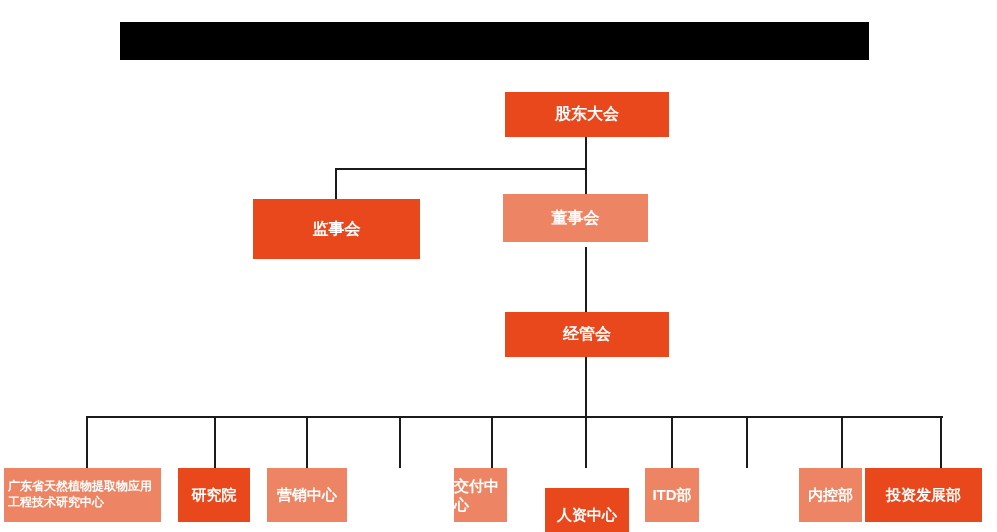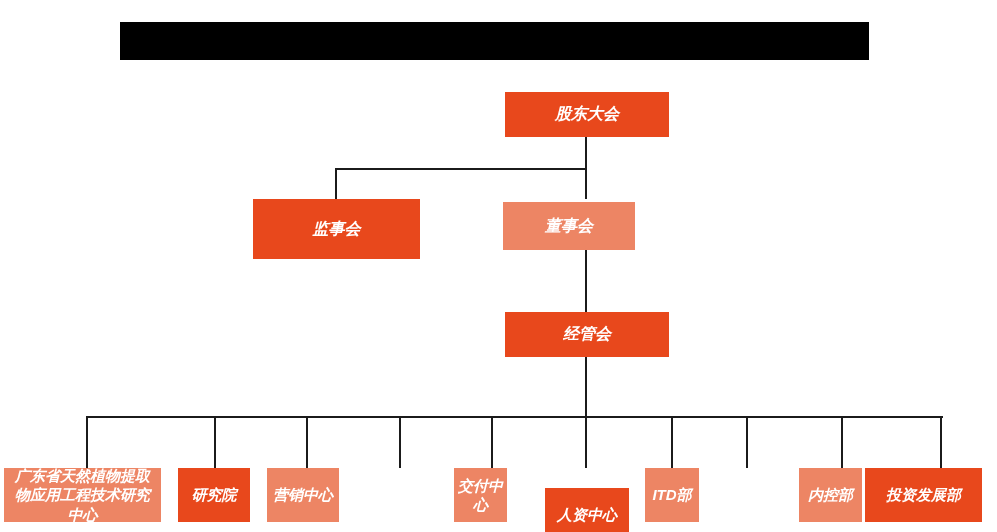--- a/index.html
+++ b/index.html
@@ -23,44 +23,42 @@
     height: 38px;
     background: #000000;
   }
   .node {
     position: absolute;
     display: flex;
     align-items: center;
     justify-content: center;
     color: #ffffff;
     font-weight: bold;
-    text-align: center;
     box-sizing: border-box;
     line-height: 1.3;
-    font-style: italic;
   }
   .primary   { background: #E8481C; }
   .secondary { background: #ED8564; }
   .lvl-top   { font-size: 16px; }
   .lvl-dept  { font-size: 15px; }
-  .dept-long { font-size: 15px; padding: 18px 4px; }
+  .dept-long { font-size: 12px; padding: 18px 4px; }
   .line {
     position: absolute;
     background: #1b1b1b;
   }
   
   .n-root  { left: 505px; top:  92px; width: 164px; height: 45px; }
   .n-sup   { left: 253px; top: 199px; width: 167px; height: 60px; }
-  .n-board { left: 503px; top: 202px; width: 132px; height: 48px; }
+  .n-board { left: 503px; top: 194px; width: 145px; height: 48px; }
   .n-mgmt  { left: 505px; top: 312px; width: 164px; height: 45px; }
   
   .dept { top: 468px; height: 54px; }
   .d0 { left:   4px; width: 157px; }
   .d1 { left: 178px; width:  72px; }
-  .d2 { left: 267px; width:  72px; }
+  .d2 { left: 267px; width:  80px; }
   .d3 { left: 364px; width:  73px; }
   .d4 { left: 454px; width:  53px; }
   .d5 { left: 545px; width:  84px; margin-top: 20px; }
   .d6 { left: 645px; width:  54px; }
   .d7 { left: 715px; width:  64px; }
   .d8 { left: 799px; width:  63px; }
   .d9 { left: 865px; width:  117px; }
   
   .c-root-down   { left: 585px; top: 137px; width: 2px;  height: 33px; }
   .c-branch1-h   { left: 335px; top: 168px; width: 252px; height: 2px; }

